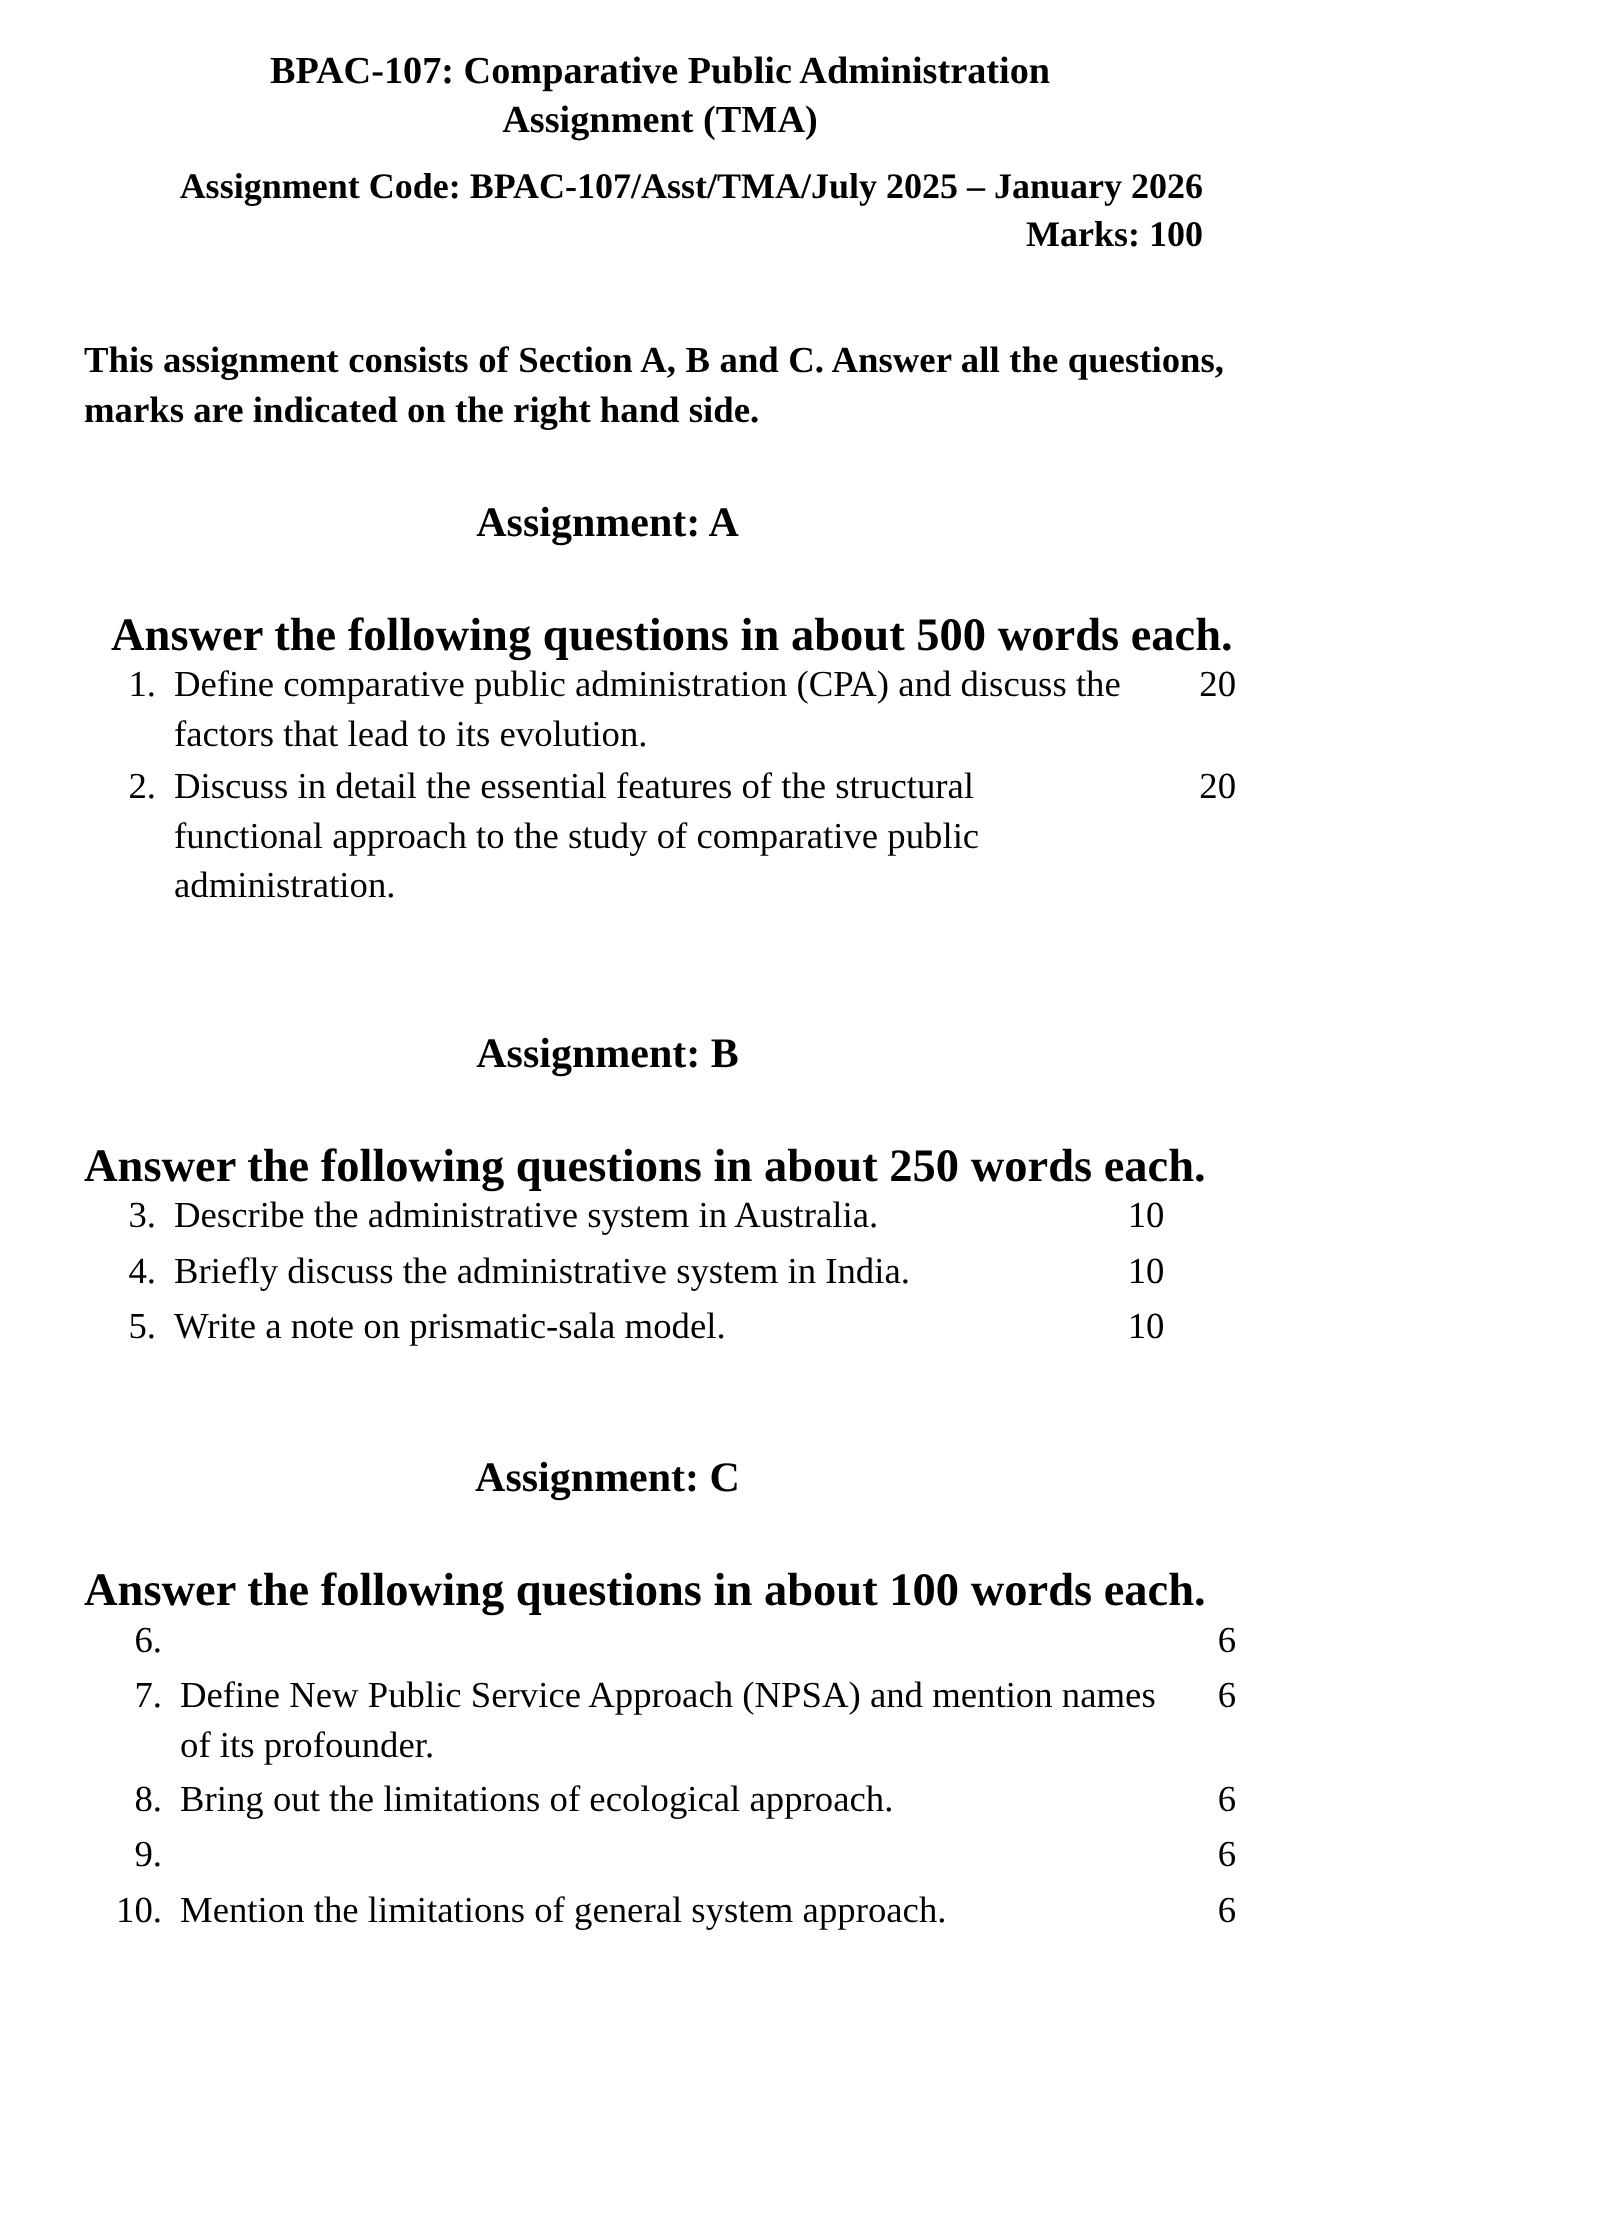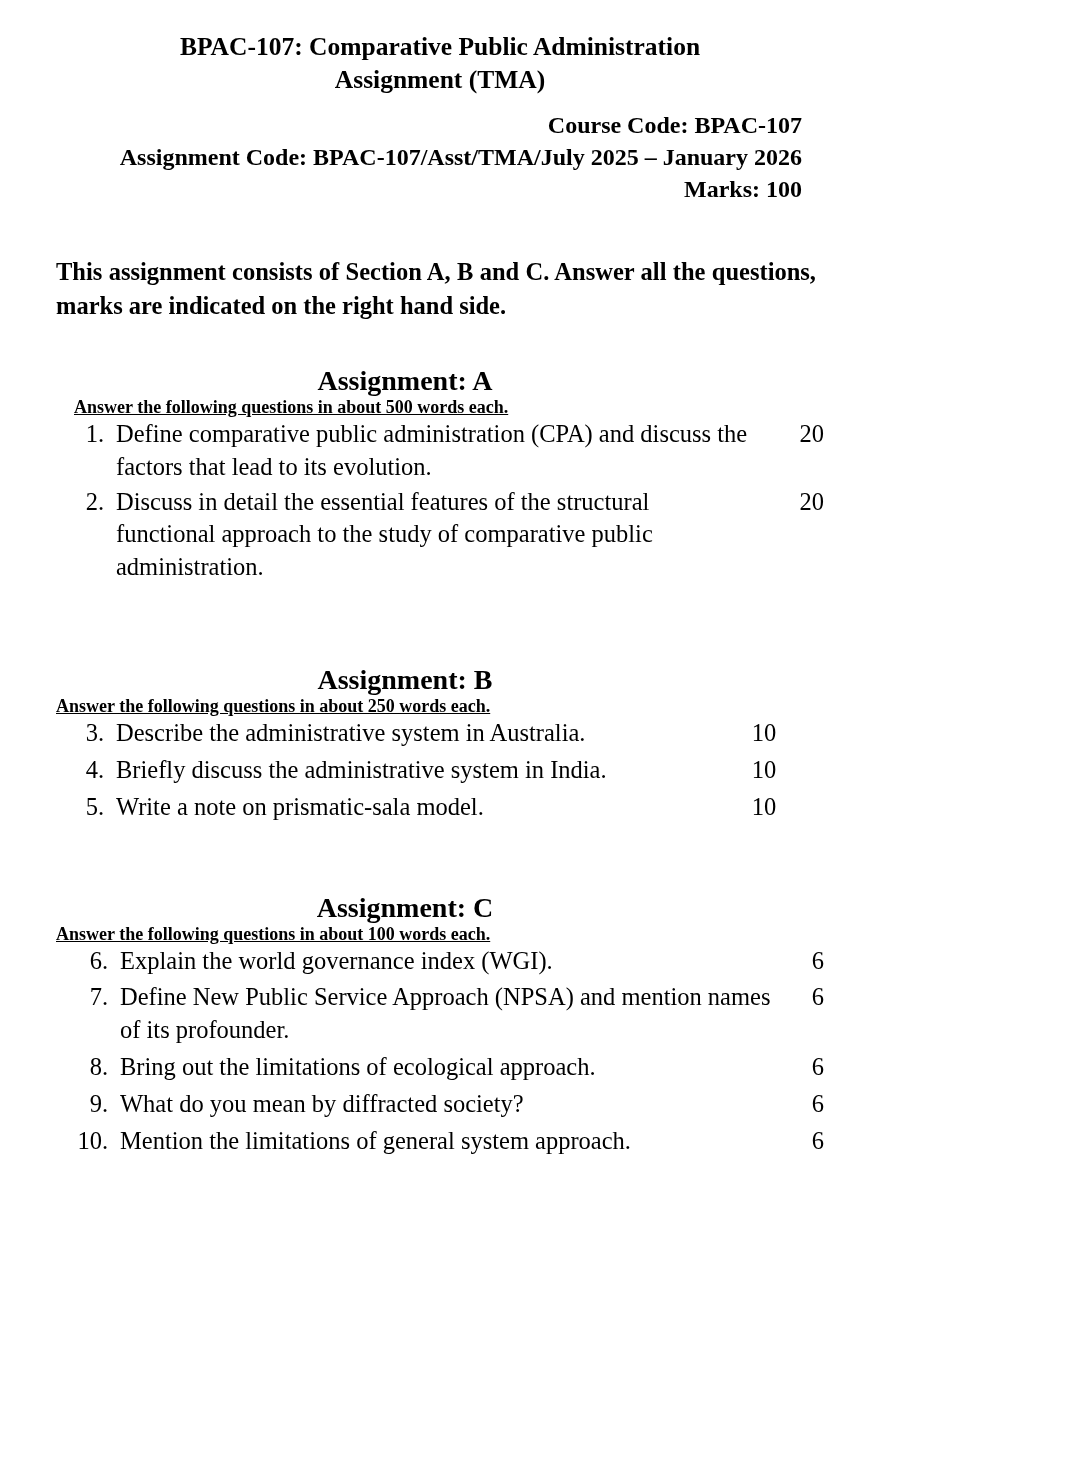--- a/index.html
+++ b/index.html
@@ -46,22 +46,22 @@
   }
   .section-heading {
     text-align: center;
     font-weight: bold;
     font-size: 28px;
     margin-top: 42px;
     padding-right: 70px;
   }
   .instruction {
     font-weight: bold;
-    font-size: 18px;
-    text-decoration: underline;
+    font-size: 31px;
+    margin-top: 40px;
   }
   .instruction.indent-a { padding-left: 18px; }
   .instruction.indent-b { padding-left: 0px; }
   .instruction.indent-c { padding-left: 0px; }
 
   ol.qlist {
     list-style: none;
     margin: 0;
     padding: 0;
   }
@@ -115,21 +115,20 @@
 <body>
 
 <div class="page">
 
   <div class="title-block">
     <div>BPAC-107: Comparative Public Administration</div>
     <div>Assignment (TMA)</div>
   </div>
 
   <div class="meta-block">
-    <div>Course Code: BPAC-107</div>
     <div>Assignment Code: BPAC-107/Asst/TMA/July 2025 – January 2026</div>
     <div>Marks: 100</div>
   </div>
 
   <div class="intro">This assignment consists of Section A, B and C. Answer all the questions, marks are indicated on the right hand side.</div>
 
   <div class="section-heading">Assignment: A</div>
   <div class="instruction indent-a">Answer the following questions in about 500 words each.</div>
 
   <ol class="qlist sec-a">
@@ -172,39 +171,37 @@
   </ol>
 
   <div class="gap-c-before"></div>
 
   <div class="section-heading">Assignment: C</div>
   <div class="instruction indent-c">Answer the following questions in about 100 words each.</div>
 
   <ol class="qlist sec-c">
     <li class="qrow">
       <span class="qnum">6.</span>
-      <span class="qtext">Explain the world governance index (WGI).</span>
       <span class="spacer"></span>
       <span class="qmarks">6</span>
     </li>
     <li class="qrow">
       <span class="qnum">7.</span>
       <span class="qtext">Define New Public Service Approach (NPSA) and mention names of its profounder.</span>
       <span class="spacer"></span>
       <span class="qmarks">6</span>
     </li>
     <li class="qrow">
       <span class="qnum">8.</span>
       <span class="qtext">Bring out the limitations of ecological approach.</span>
       <span class="spacer"></span>
       <span class="qmarks">6</span>
     </li>
     <li class="qrow">
       <span class="qnum">9.</span>
-      <span class="qtext">What do you mean by diffracted society?</span>
       <span class="spacer"></span>
       <span class="qmarks">6</span>
     </li>
     <li class="qrow">
       <span class="qnum">10.</span>
       <span class="qtext">Mention the limitations of general system approach.</span>
       <span class="spacer"></span>
       <span class="qmarks">6</span>
     </li>
   </ol>

